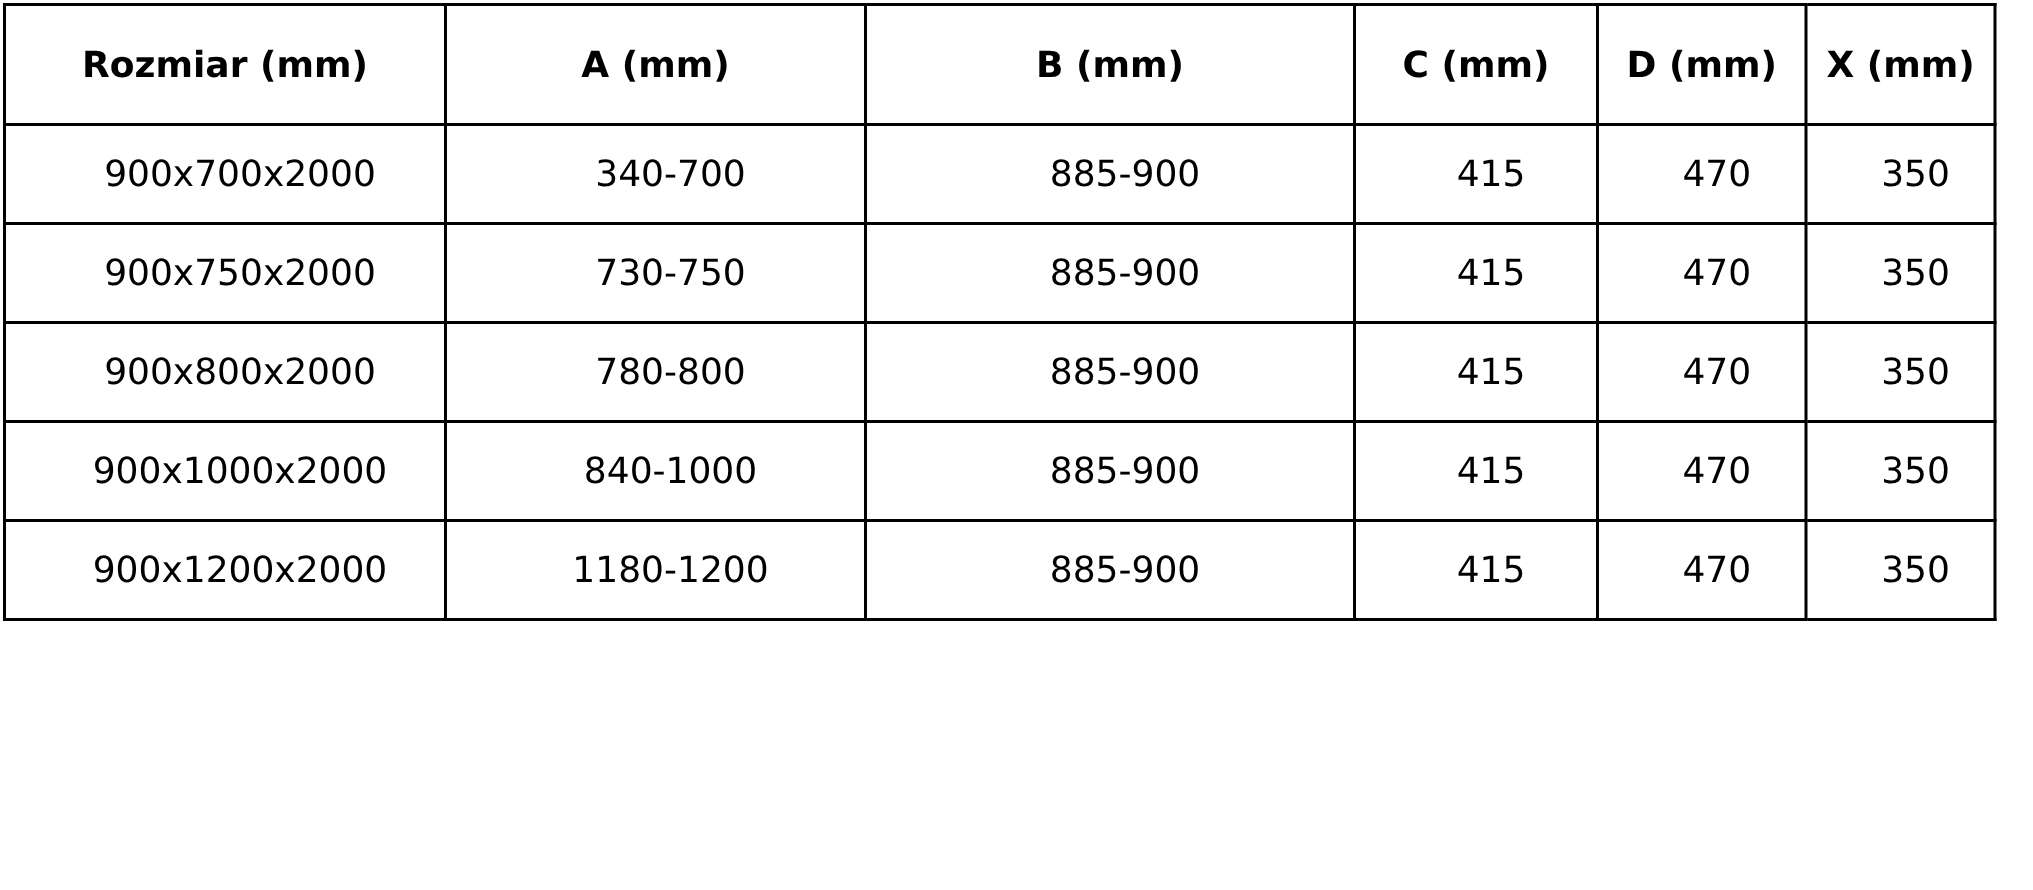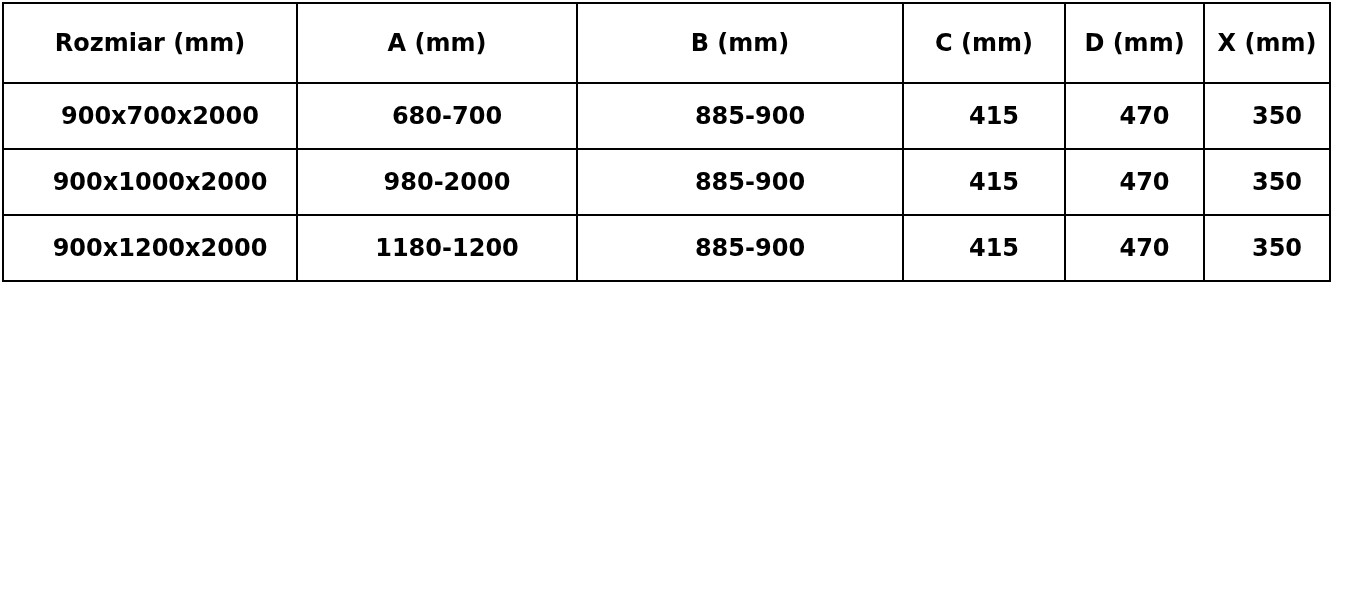--- a/index.html
+++ b/index.html
@@ -45,21 +45,21 @@
     padding: 0;
     height: 64px;
     line-height: 1.1;
   }
   table.size-table thead th {
     height: 78px;
     font-weight: bold;
     font-size: 24px;
   }
   table.size-table tbody td {
-    font-weight: bold;
+    font-weight: normal;
     font-size: 24px;
     padding-left: 20px;
   }
   table.size-table tbody td.first-col {
     font-size: 24px;
   }
 </style>
 </head>
 <body>
 
@@ -79,29 +79,45 @@
         <th>A (mm)</th>
         <th>B (mm)</th>
         <th>C (mm)</th>
         <th>D (mm)</th>
         <th>X (mm)</th>
       </tr>
     </thead>
     <tbody>
       <tr>
         <td class="first-col">900x700x2000</td>
-        <td>680-700</td>
+        <td>340-700</td>
+        <td>885-900</td>
+        <td>415</td>
+        <td>470</td>
+        <td>350</td>
+      </tr>
+      <tr>
+        <td class="first-col">900x750x2000</td>
+        <td>730-750</td>
+        <td>885-900</td>
+        <td>415</td>
+        <td>470</td>
+        <td>350</td>
+      </tr>
+      <tr>
+        <td class="first-col">900x800x2000</td>
+        <td>780-800</td>
         <td>885-900</td>
         <td>415</td>
         <td>470</td>
         <td>350</td>
       </tr>
       <tr>
         <td class="first-col">900x1000x2000</td>
-        <td>980-2000</td>
+        <td>840-1000</td>
         <td>885-900</td>
         <td>415</td>
         <td>470</td>
         <td>350</td>
       </tr>
       <tr>
         <td class="first-col">900x1200x2000</td>
         <td>1180-1200</td>
         <td>885-900</td>
         <td>415</td>

